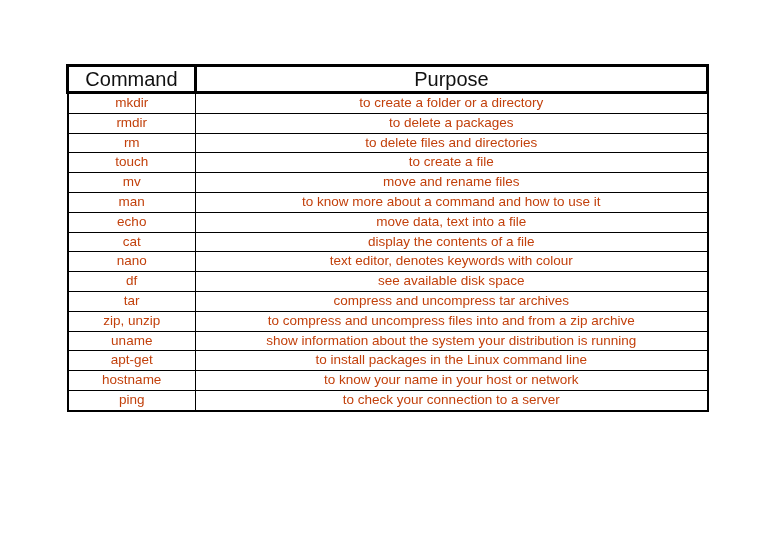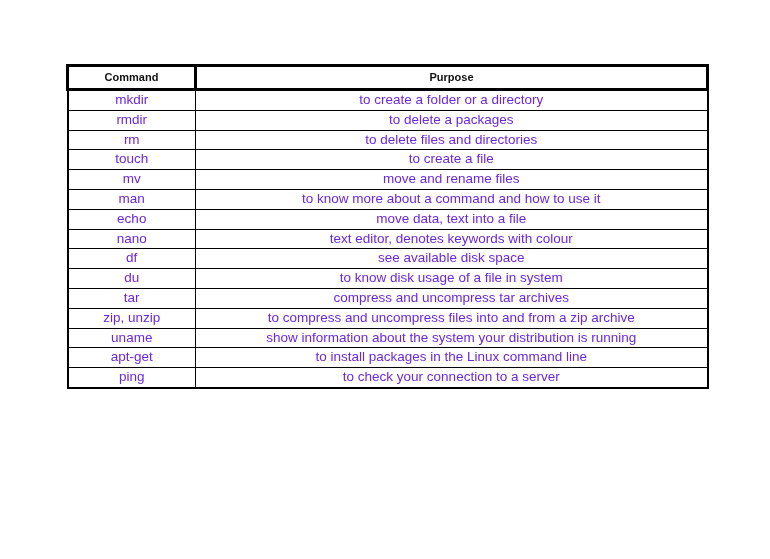--- a/index.html
+++ b/index.html
@@ -21,33 +21,33 @@
     top: 64px;
     width: 640px;
     border-collapse: collapse;
     table-layout: fixed;
     border: 2px solid #000000;
   }
   table.cmd-table col.c1 { width: 128px; }
   table.cmd-table col.c2 { width: 512px; }
   table.cmd-table th {
     border: 3px solid #000000;
-    font-size: 11px;
-    font-weight: bold;
+    font-size: 20px;
+    font-weight: normal;
     color: #111111;
     text-align: center;
     height: 19px;
     padding: 1px 2px;
     line-height: 1.1;
   }
   table.cmd-table td {
     border: 1px solid #000000;
     font-size: 13.5px;
     font-weight: 400;
-    color: #6d28d9;
+    color: #c2410c;
     text-align: center;
     height: 18.8px;
     padding: 0 3px;
     line-height: 1.1;
     white-space: nowrap;
     overflow: hidden;
   }
 </style>
 </head>
 <body>
@@ -87,46 +87,50 @@
         </tr>
         <tr>
           <td>man</td>
           <td>to know more about a command and how to use it</td>
         </tr>
         <tr>
           <td>echo</td>
           <td>move data, text into a file</td>
         </tr>
         <tr>
+          <td>cat</td>
+          <td>display the contents of a file</td>
+        </tr>
+        <tr>
           <td>nano</td>
           <td>text editor, denotes keywords with colour</td>
         </tr>
         <tr>
           <td>df</td>
           <td>see available disk space</td>
-        </tr>
-        <tr>
-          <td>du</td>
-          <td>to know disk usage of a file in system</td>
         </tr>
         <tr>
           <td>tar</td>
           <td>compress and uncompress tar archives</td>
         </tr>
         <tr>
           <td>zip, unzip</td>
           <td>to compress and uncompress files into and from a zip archive</td>
         </tr>
         <tr>
           <td>uname</td>
           <td>show information about the system your distribution is running</td>
         </tr>
         <tr>
           <td>apt-get</td>
           <td>to install packages in the Linux command line</td>
         </tr>
         <tr>
+          <td>hostname</td>
+          <td>to know your name in your host or network</td>
+        </tr>
+        <tr>
           <td>ping</td>
           <td>to check your connection to a server</td>
         </tr>
       </tbody>
   </table>
 </div>
 
 </body></html>

